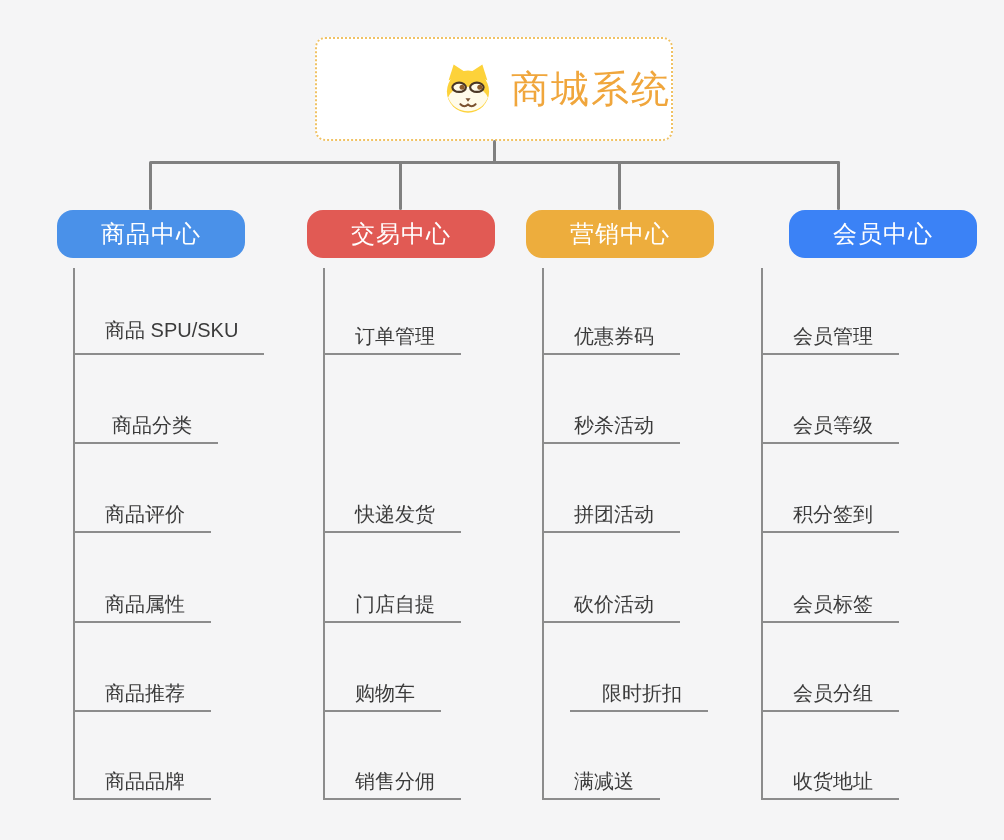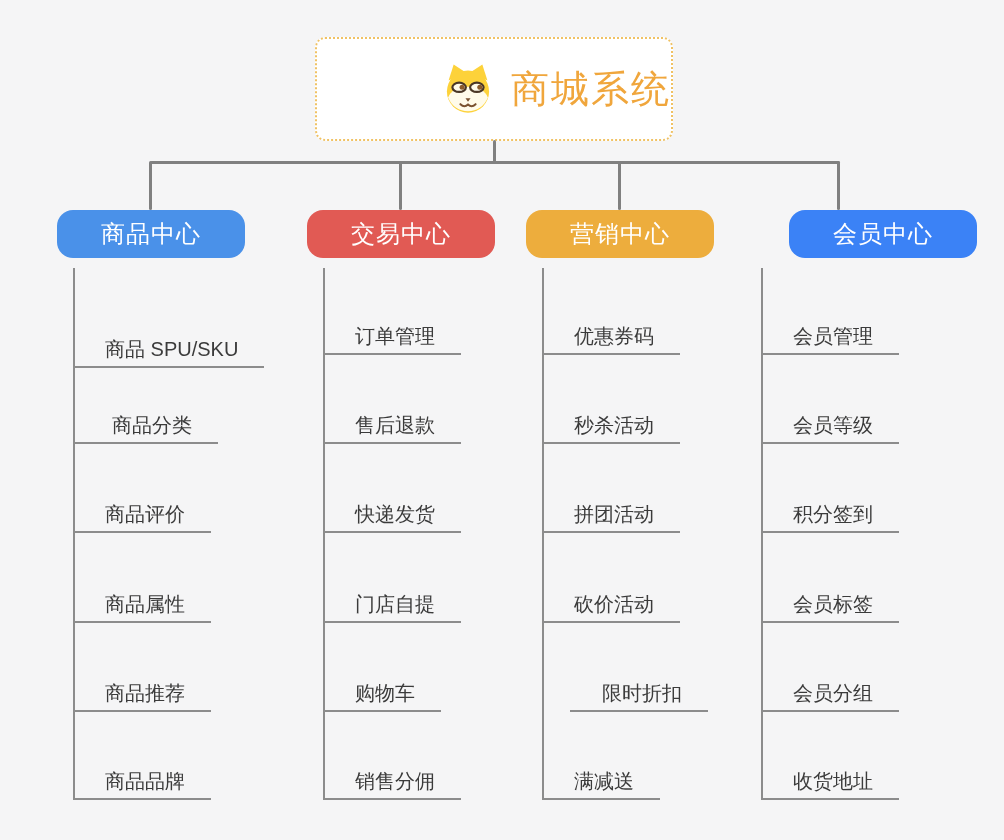--- a/index.html
+++ b/index.html
@@ -77,21 +77,21 @@
   </div>
 
   <div class="v-line" style="left:493px; top:140px; height:23px;"></div>
   <div class="h-line" style="left:150px; top:161px; width:690px;"></div>
 
 <div class="v-line" style="left: 149px; top: 161px; height: 49px;"></div>
     <div class="branch-node" style="left: 57px; background: rgb(74, 145, 233);">
       <span>商品中心</span>
     </div>
     <div class="spine" style="left: 73px;"></div>
-    <div class="leaf" style="left: 73px; top: 326px;">
+    <div class="leaf" style="left: 73px; top: 313px; align-items: center;">
       <span>商品 SPU/SKU</span>
     </div>
     <div class="leaf" style="left: 73px; top: 402px; padding-left: 39px;">
       <span>商品分类</span>
     </div>
     <div class="leaf" style="left: 73px; top: 581px;">
       <span>商品属性</span>
     </div>
     <div class="leaf" style="left: 73px; top: 491px;">
       <span>商品评价</span>
@@ -102,23 +102,20 @@
     <div class="leaf" style="left: 73px; top: 758px;">
       <span>商品品牌</span>
     </div>
     <div class="v-line" style="left: 399px; top: 161px; height: 49px;"></div>
     <div class="branch-node" style="left: 307px; background: rgb(225, 90, 84);">
       <span>交易中心</span>
     </div>
     <div class="spine" style="left: 323px;"></div>
     <div class="leaf" style="left: 323px; top: 313px;">
       <span>订单管理</span>
-    </div>
-    <div class="leaf" style="left: 323px; top: 402px;">
-      <span>售后退款</span>
     </div>
     <div class="leaf" style="left: 323px; top: 491px;">
       <span>快递发货</span>
     </div>
     <div class="leaf" style="left: 323px; top: 581px;">
       <span>门店自提</span>
     </div>
     <div class="leaf" style="left: 323px; top: 758px;">
       <span>销售分佣</span>
     </div>

